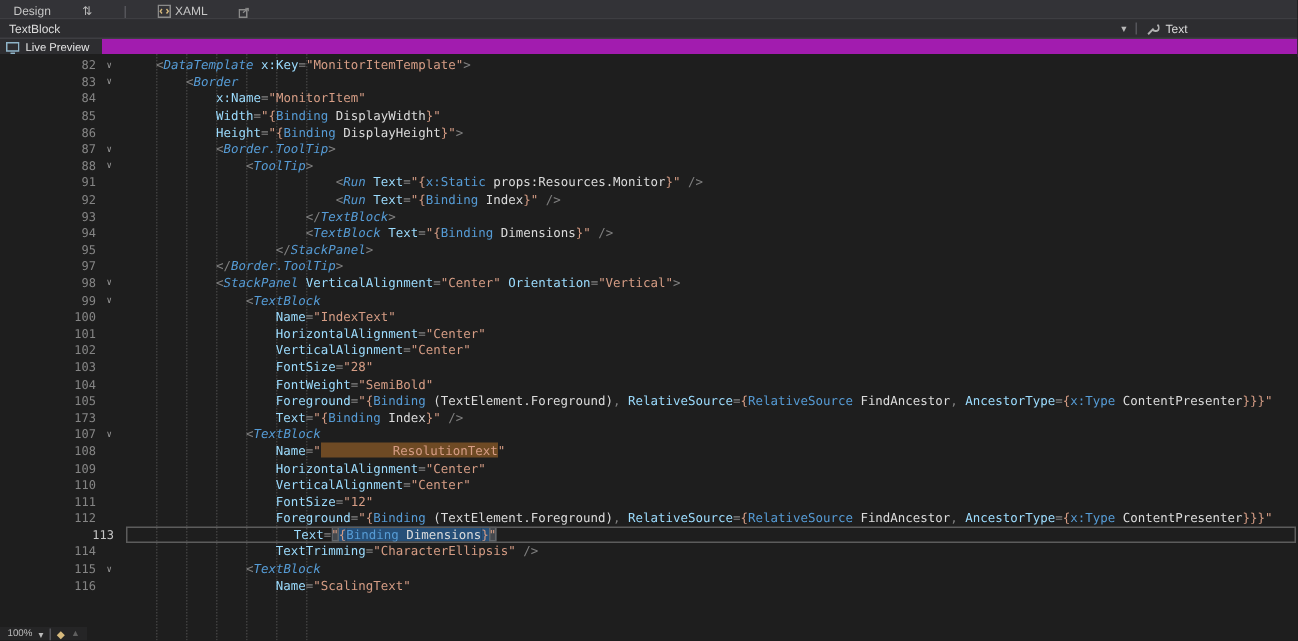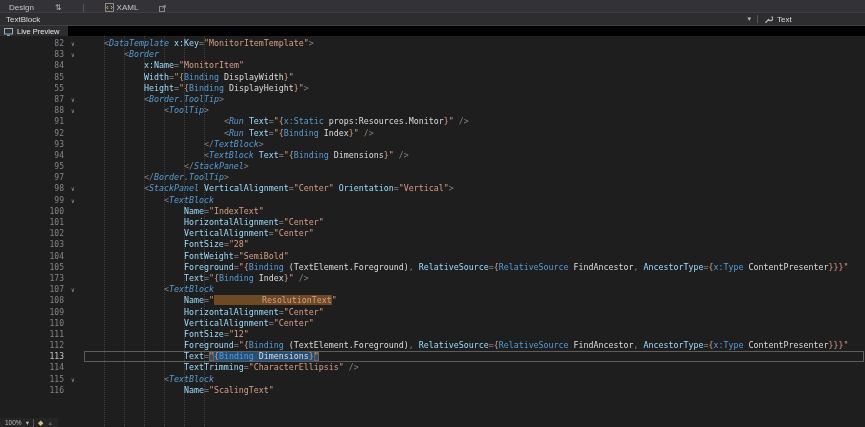--- a/index.html
+++ b/index.html
@@ -20,21 +20,21 @@
   .breadcrumb{
     height:12px;background:var(--barBg,#2d2d30);display:flex;align-items:center;
     font-size:8px;color:#dcdcdc;border-bottom:1px solid var(--border,#3e3e42);
     padding:0 6px;gap:6px;
   }
   .bc-spacer{flex:1;}
   .bc-caret{color:#b8b8b8;font-size:7px;}
   .bc-prop{display:inline-flex;align-items:center;gap:4px;width:95px;}
   
   .tabstrip{
-    height:11px;background:#000000;display:flex;align-items:center;
+    height:11px;background:#a21caf;display:flex;align-items:center;
     border-bottom:1px solid #2a2a2b;
   }
   .tab{
     height:11px;display:inline-flex;align-items:center;gap:4px;background:var(--barBg,#2d2d30);
     color:#e8e8e8;font-size:7.5px;padding:0 8px 0 4px;
   }
   
   .editor{
     position:absolute;top:36px;left:0;right:0;bottom:0;background:var(--bg,#1e1e1e);
     padding-top:2px;overflow:hidden;
@@ -45,21 +45,21 @@
     font-family:"DejaVu Sans Mono", monospace;font-size:8.3px;
   }
   .line.current::after{
     content:"";position:absolute;left:84px;right:1px;top:0;bottom:0;
     border:1px solid var(--currentline,#5c5c5c);box-sizing:border-box;pointer-events:none;
   }
   .ln{
     width:68px;box-sizing:border-box;flex:none;text-align:right;padding-right:4px;
     color:var(--linenum,#858585);font-size:8px;
   }
-  .line.current .ln{color:#c6c6c6;}
+  .line.current .ln{color:#c6c6c6;margin-left:12px;}
   .fold{width:16px;flex:none;color:#9a9a9a;font-size:6px;padding-left:3px;box-sizing:border-box;}
   .code{flex:1;white-space:pre;}
   .tk-t{color:var(--tag,#569cd6);font-style:italic;}
   .tk-a{color:var(--attr,#9cdcfe);}
   .tk-v{color:var(--value,#d69d85);}
   .tk-k{color:var(--keyword,#569cd6);}
   .tk-p{color:var(--path,#dcdcdc);font-weight:normal;}
   .tk-d{color:var(--delim,#808080);}
   .tk-w{color:var(--plain,#d4d4d4);}
   .sel{background:var(--selection,#264f78);}
@@ -129,21 +129,21 @@
     <div class="guide" style="left: 104px;"></div>
     <div class="guide" style="left: 124px;"></div>
     <div class="guide" style="left: 144px;"></div>
     <div class="guide" style="left: 164px;"></div>
     <div class="guide" style="left: 184px;"></div>
     <div class="guide" style="left: 204px;"></div>
     <div class="line"><span class="ln">82</span><span class="fold">∨</span><span class="code">    <span class="tk-d">&lt;</span><span class="tk-t">DataTemplate</span><span class="tk-w"> </span><span class="tk-a">x:Key</span><span class="tk-d">=</span><span class="tk-v">"MonitorItemTemplate"</span><span class="tk-d">&gt;</span></span></div>
     <div class="line"><span class="ln">83</span><span class="fold">∨</span><span class="code">        <span class="tk-d">&lt;</span><span class="tk-t">Border</span></span></div>
     <div class="line"><span class="ln">84</span><span class="fold"></span><span class="code">            <span class="tk-a">x:Name</span><span class="tk-d">=</span><span class="tk-v">"MonitorItem"</span></span></div>
     <div class="line"><span class="ln">85</span><span class="fold"></span><span class="code">            <span class="tk-a">Width</span><span class="tk-d">=</span><span class="tk-v">"{</span><span class="tk-k">Binding</span><span class="tk-p"> DisplayWidth</span><span class="tk-v">}"</span></span></div>
-    <div class="line"><span class="ln">55</span><span class="fold"></span><span class="code">            <span class="tk-a">Height</span><span class="tk-d">=</span><span class="tk-v">"{</span><span class="tk-k">Binding</span><span class="tk-p"> DisplayHeight</span><span class="tk-v">}"</span><span class="tk-d">&gt;</span></span></div>
+    <div class="line"><span class="ln">86</span><span class="fold"></span><span class="code">            <span class="tk-a">Height</span><span class="tk-d">=</span><span class="tk-v">"{</span><span class="tk-k">Binding</span><span class="tk-p"> DisplayHeight</span><span class="tk-v">}"</span><span class="tk-d">&gt;</span></span></div>
     <div class="line"><span class="ln">87</span><span class="fold">∨</span><span class="code">            <span class="tk-d">&lt;</span><span class="tk-t">Border.ToolTip</span><span class="tk-d">&gt;</span></span></div>
     <div class="line"><span class="ln">88</span><span class="fold">∨</span><span class="code">                <span class="tk-d">&lt;</span><span class="tk-t">ToolTip</span><span class="tk-d">&gt;</span></span></div>
     <div class="line"><span class="ln">91</span><span class="fold"></span><span class="code">                            <span class="tk-d">&lt;</span><span class="tk-t">Run</span><span class="tk-w"> </span><span class="tk-a">Text</span><span class="tk-d">=</span><span class="tk-v">"{</span><span class="tk-k">x:Static</span><span class="tk-p"> props:Resources.Monitor</span><span class="tk-v">}"</span><span class="tk-w"> </span><span class="tk-d">/&gt;</span></span></div>
     <div class="line"><span class="ln">92</span><span class="fold"></span><span class="code">                            <span class="tk-d">&lt;</span><span class="tk-t">Run</span><span class="tk-w"> </span><span class="tk-a">Text</span><span class="tk-d">=</span><span class="tk-v">"{</span><span class="tk-k">Binding</span><span class="tk-p"> Index</span><span class="tk-v">}"</span><span class="tk-w"> </span><span class="tk-d">/&gt;</span></span></div>
     <div class="line"><span class="ln">93</span><span class="fold"></span><span class="code">                        <span class="tk-d">&lt;/</span><span class="tk-t">TextBlock</span><span class="tk-d">&gt;</span></span></div>
     <div class="line"><span class="ln">94</span><span class="fold"></span><span class="code">                        <span class="tk-d">&lt;</span><span class="tk-t">TextBlock</span><span class="tk-w"> </span><span class="tk-a">Text</span><span class="tk-d">=</span><span class="tk-v">"{</span><span class="tk-k">Binding</span><span class="tk-p"> Dimensions</span><span class="tk-v">}"</span><span class="tk-w"> </span><span class="tk-d">/&gt;</span></span></div>
     <div class="line"><span class="ln">95</span><span class="fold"></span><span class="code">                    <span class="tk-d">&lt;/</span><span class="tk-t">StackPanel</span><span class="tk-d">&gt;</span></span></div>
     <div class="line"><span class="ln">97</span><span class="fold"></span><span class="code">            <span class="tk-d">&lt;/</span><span class="tk-t">Border.ToolTip</span><span class="tk-d">&gt;</span></span></div>
     <div class="line"><span class="ln">98</span><span class="fold">∨</span><span class="code">            <span class="tk-d">&lt;</span><span class="tk-t">StackPanel</span><span class="tk-w"> </span><span class="tk-a">VerticalAlignment</span><span class="tk-d">=</span><span class="tk-v">"Center"</span><span class="tk-w"> </span><span class="tk-a">Orientation</span><span class="tk-d">=</span><span class="tk-v">"Vertical"</span><span class="tk-d">&gt;</span></span></div>
     <div class="line"><span class="ln">99</span><span class="fold">∨</span><span class="code">                <span class="tk-d">&lt;</span><span class="tk-t">TextBlock</span></span></div>

